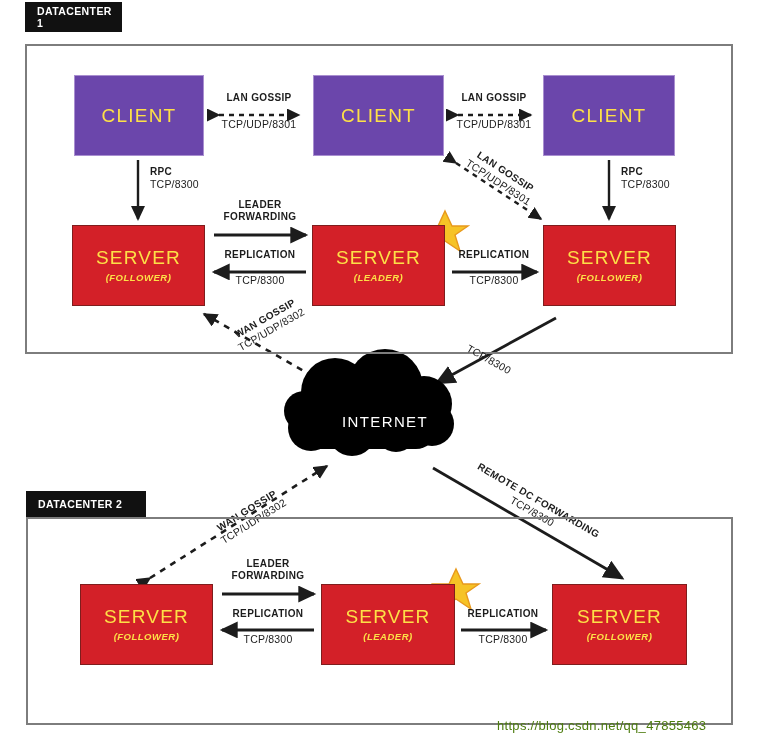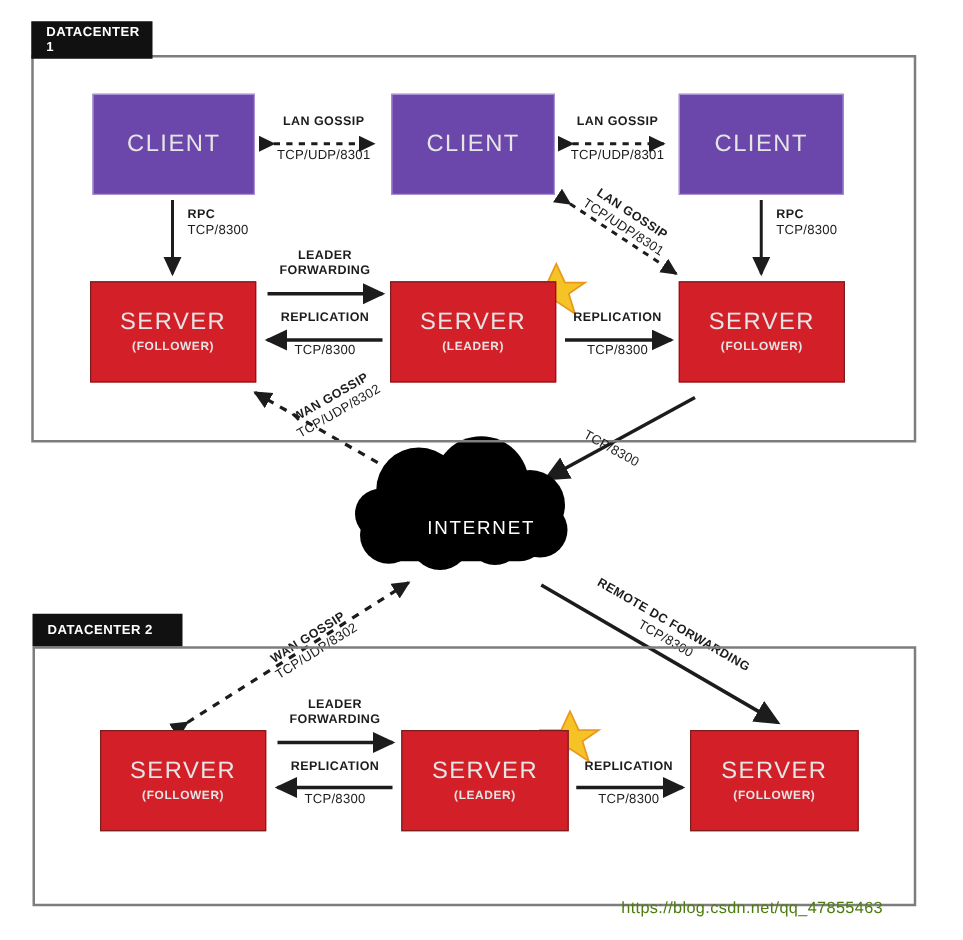--- a/index.html
+++ b/index.html
@@ -8,23 +8,23 @@
 
   
   .dc-frame{position:absolute;border:2px solid #7d7d7d;background:transparent;box-sizing:border-box;}
   .dc-tab{position:absolute;background:#111111;color:#ffffff;
           font-size:10.5px;font-weight:700;letter-spacing:.4px;
           display:flex;align-items:center;padding:0 12px;box-sizing:border-box;}
 
   
   .node{position:absolute;display:flex;flex-direction:column;
         align-items:center;justify-content:center;box-sizing:border-box;
-        color:#e5e5e5;text-align:center;}
+        color:#fde047;text-align:center;}
   .node .title{font-size:19px;font-weight:400;letter-spacing:1.2px;line-height:1;}
-  .node .sub{font-size:9.5px;font-weight:700;letter-spacing:.5px;margin-top:5px;}
+  .node .sub{font-size:9.5px;font-weight:700;letter-spacing:.5px;margin-top:5px;font-style:italic;}
   .node.client{background:#6b46ab;border:1px solid #a98fd0;}
   .node.server{background:#d32028;border:1px solid #7f1d1d;}
 
   
   .lbl{position:absolute;text-align:center;color:#1c1c1c;white-space:nowrap;}
   .lbl .cap{font-size:10px;font-weight:700;letter-spacing:.35px;line-height:1.15;}
   .lbl .port{font-size:10.5px;font-weight:400;letter-spacing:.2px;line-height:1.15;}
 
   
   .lbl.rot{transform-origin:50% 50%;}
@@ -134,21 +134,21 @@
       <polygon fill="#f6c326" stroke="#e8991d" stroke-width="1.4" points="445,211 452,226 468,226 455,235 460,251 445,241 430,251 435,235 422,226 438,226"></polygon>
     </g>
     <g>
       <polygon fill="#f6c326" stroke="#e8991d" stroke-width="1.4" points="456,569 463,584 479,584 466,593 471,609 456,599 441,609 446,593 433,584 449,584"></polygon>
     </g>
 
     <text class="cloud-text" x="385" y="427" text-anchor="middle">INTERNET</text>
   </svg>
 
   <div class="dc-frame" style="left:25px;top:44px;width:708px;height:310px;"></div>
-  <div class="dc-tab" style="left:25px;top:17px;width:97px;height:30px;">
+  <div class="dc-tab" style="left:25px;top:2px;width:97px;height:30px;">
     <span>DATACENTER 1</span>
   </div>
 
   <div class="node client" style="left:74px;top:75px;width:130px;height:81px;">
     <div class="title">CLIENT</div>
   </div>
   <div class="node client" style="left:313px;top:75px;width:131px;height:81px;">
     <div class="title">CLIENT</div>
   </div>
   <div class="node client" style="left:543px;top:75px;width:132px;height:81px;">

